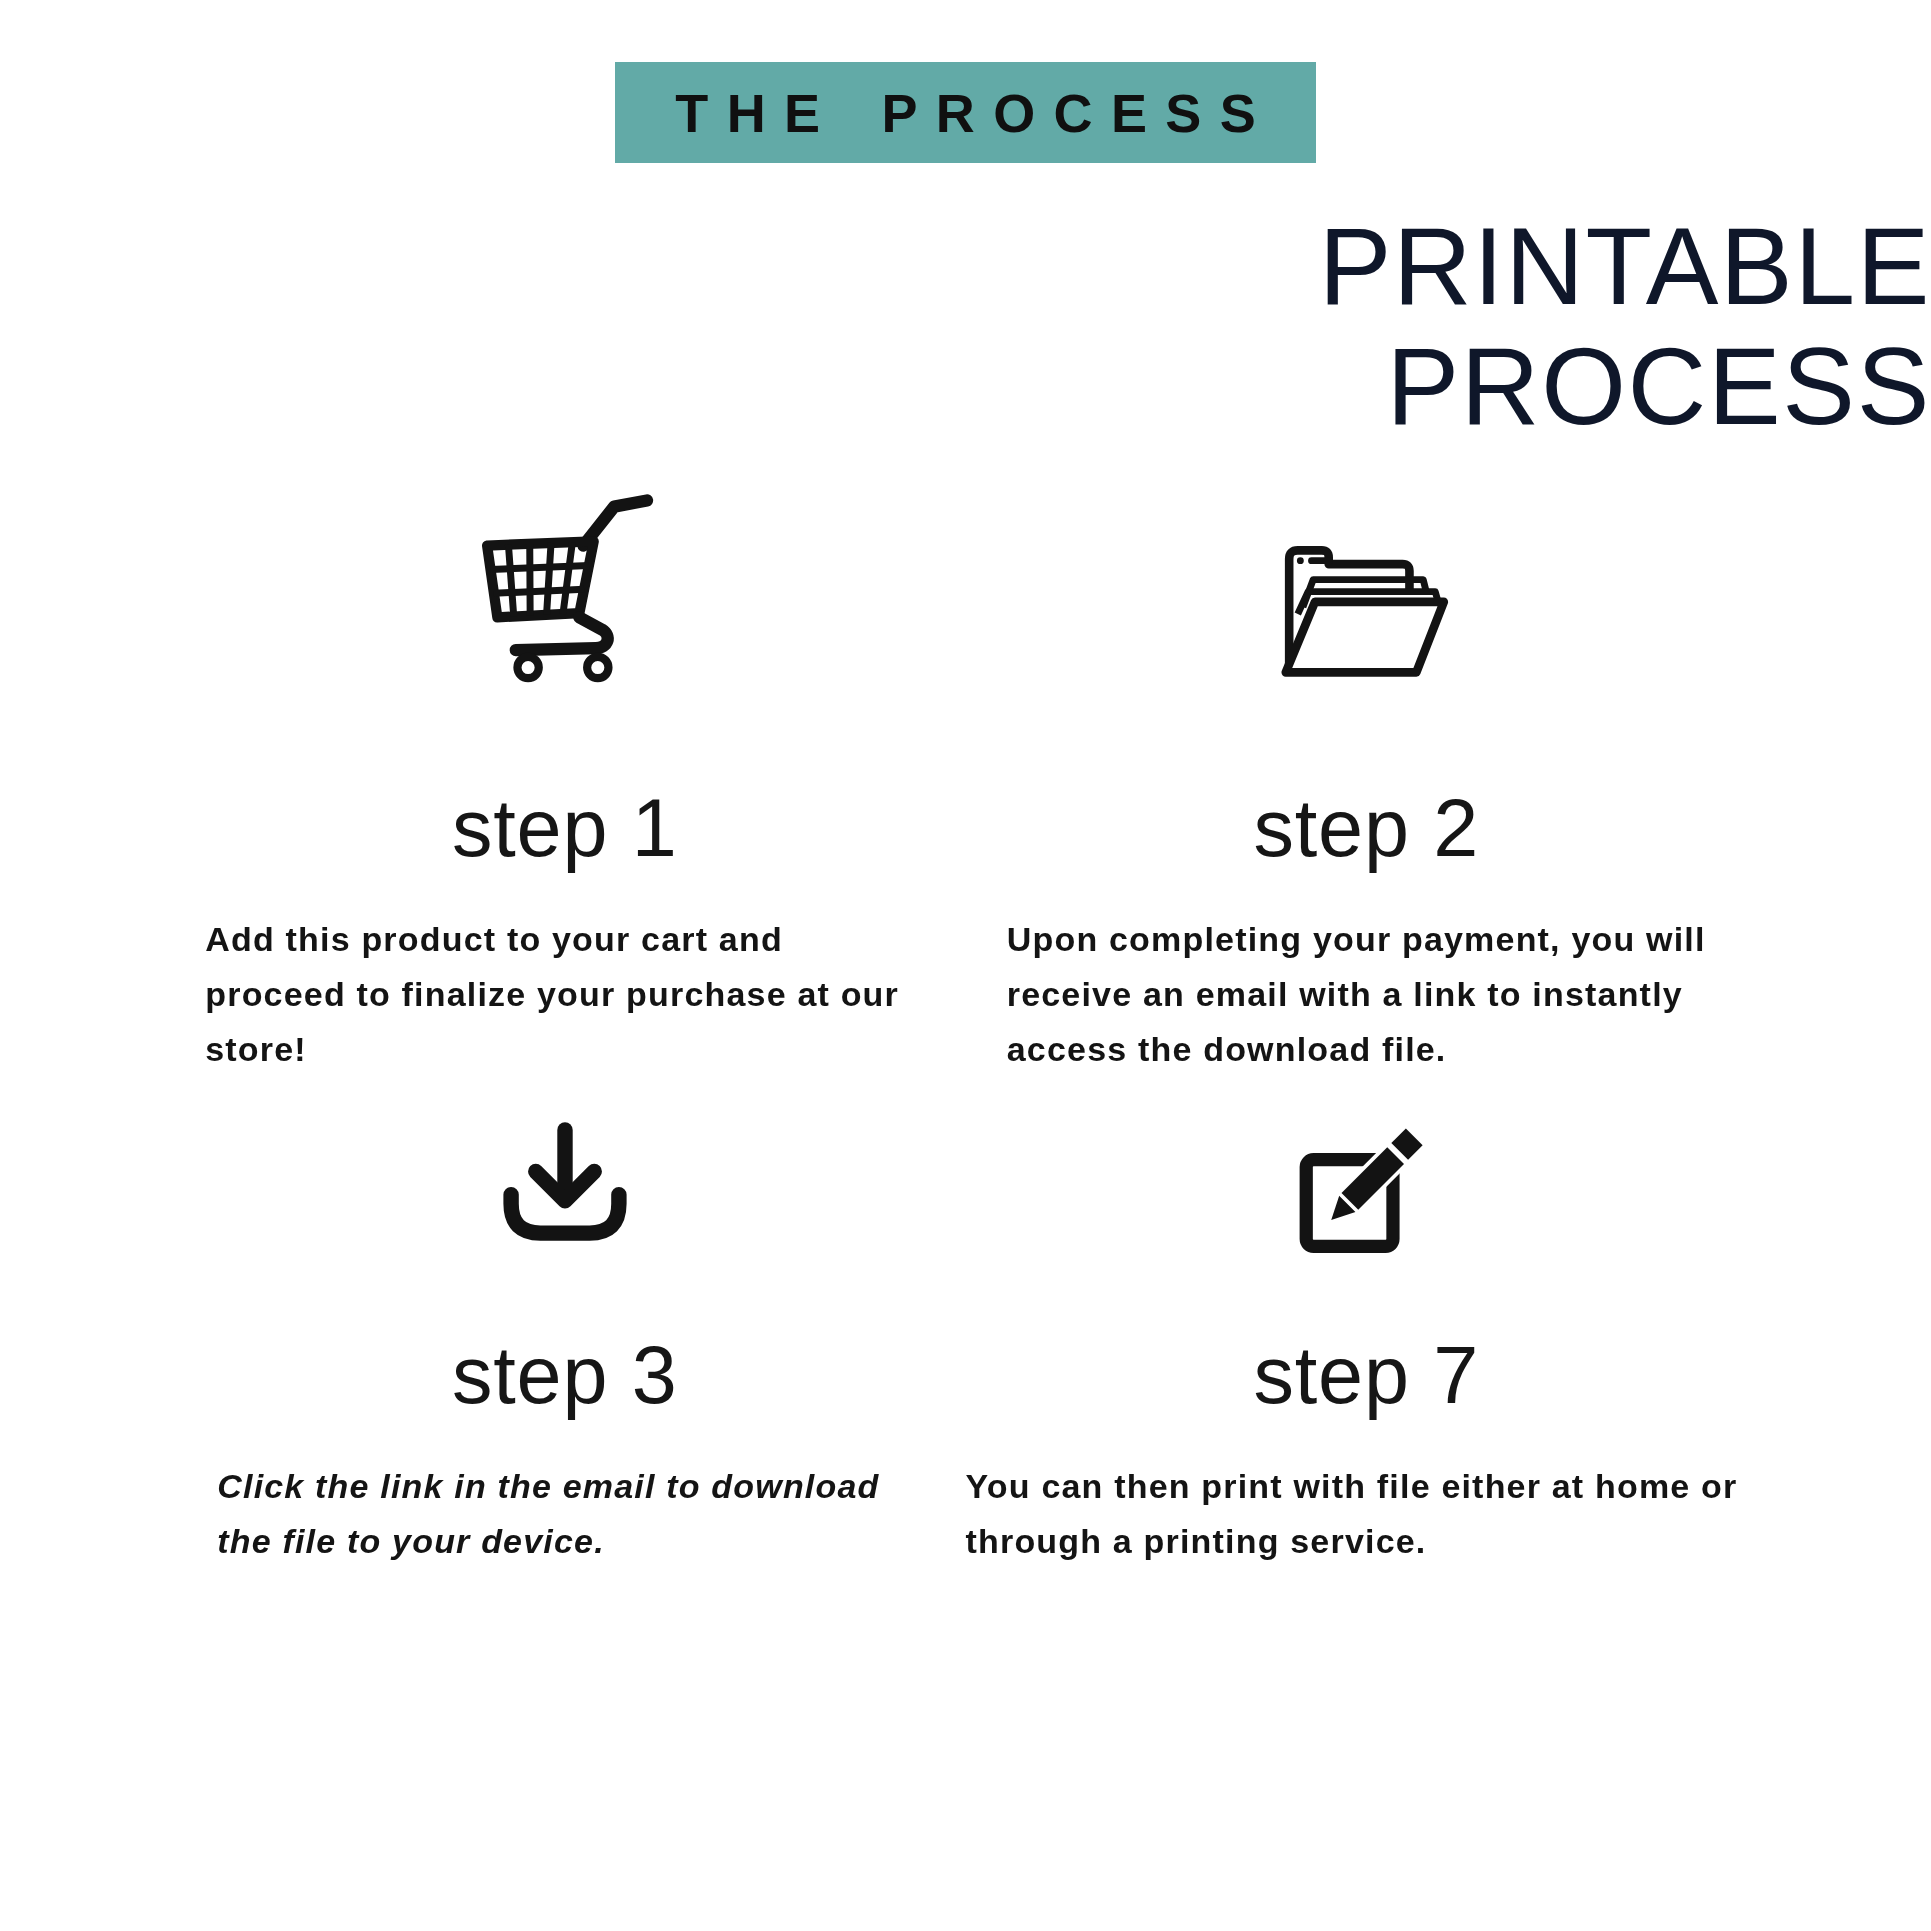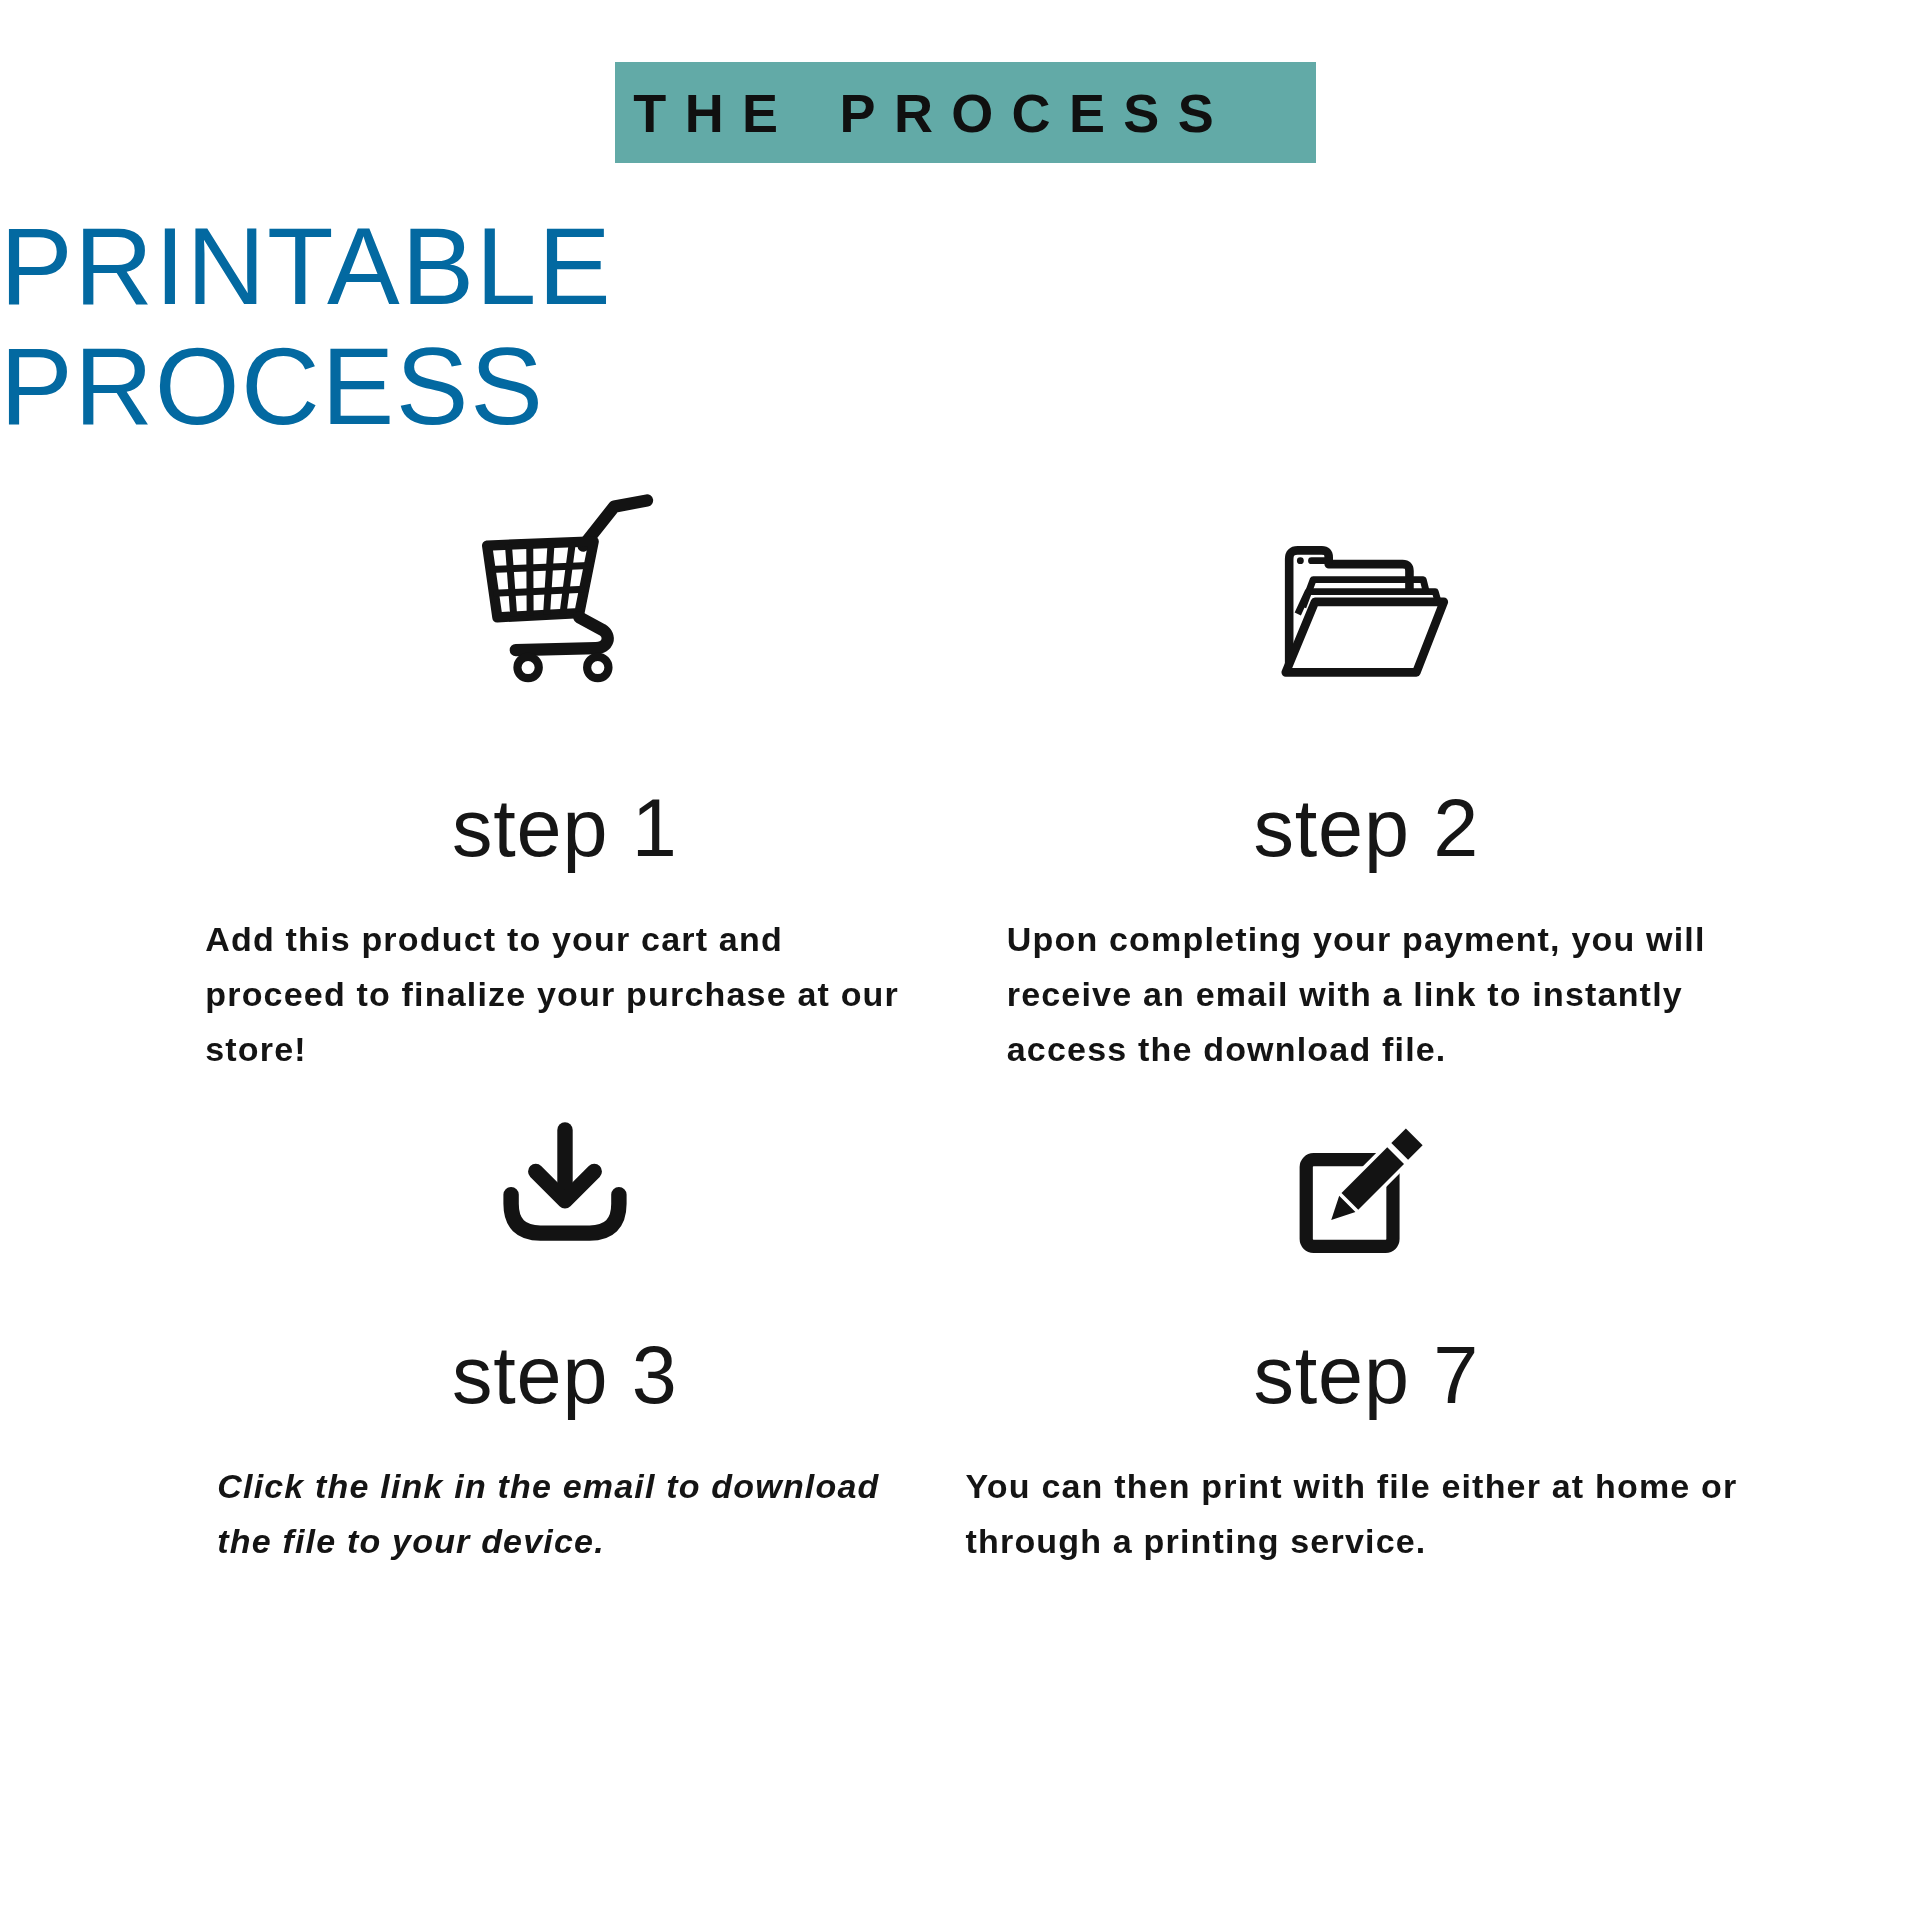--- a/index.html
+++ b/index.html
@@ -9,36 +9,36 @@
     color: #131313;
     overflow: hidden;
   }
   .canvas { width: 1931px; height: 1931px; position: relative; }
 
   
   .banner {
     width: 701px; height: 101px;
     margin: 62px auto 0 auto;
     background: #62aaa7;
-    display: flex; align-items: center; 
+    display: flex; align-items: center; justify-content: center;
   }
   .banner-label {
     font-size: 54px; font-weight: 800;
     letter-spacing: 0.34em; word-spacing: 0.18em;
     text-indent: 0.34em; 
     color: #101010;
   }
 
   
   .heading {
     margin-top: 44px;
-    text-align: left;
+    text-align: right;
     font-size: 109px; line-height: 1.1;
     font-weight: 400; letter-spacing: 0.015em;
-    color: #0369a1;
+    color: #0f172a;
   }
 
   
   .steps {
     width: 1603px; margin: 35px auto 0 auto;
     display: grid;
     grid-template-columns: 1fr 1fr;
     row-gap: 28px;
   }
   .step-cell { display: flex; flex-direction: column; align-items: center; }

